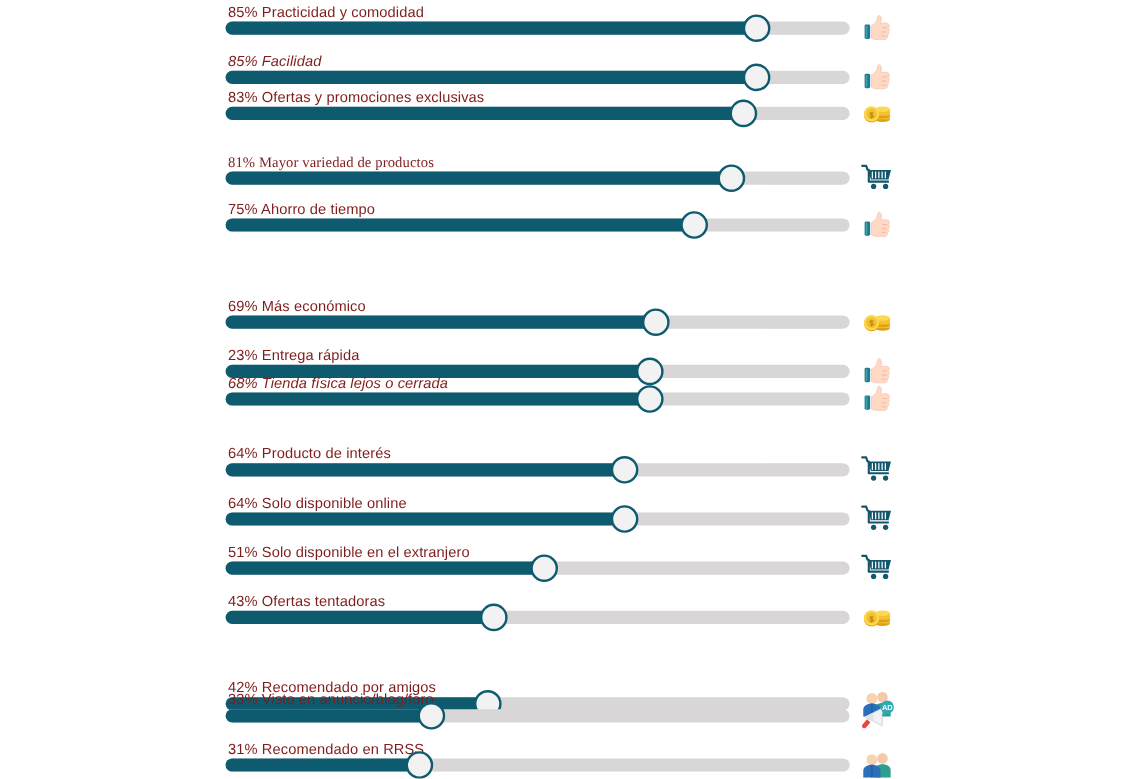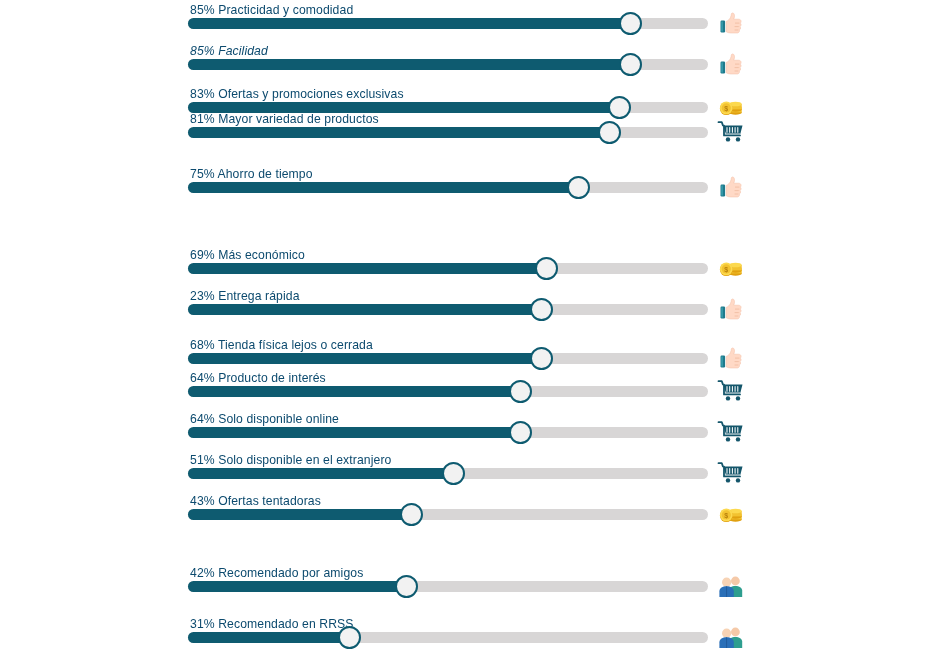--- a/index.html
+++ b/index.html
@@ -28,21 +28,21 @@
     width: 952px;
     height: 41px;
   }
 
   .bar-label {
     position: absolute;
     left: 190px;
     top: -1px;
     font-size: 12.2px;
     line-height: 14px;
-    color: #0c4a6e;
+    color: #7f1d1d;
     letter-spacing: 0.1px;
     white-space: nowrap;
   }
 
   .track {
     position: absolute;
     left: 188px;
     top: 14px;
     width: 520px;
     height: 11px;
@@ -112,41 +112,41 @@
       <div class="icon-cell">
         <svg width="30" height="30" viewBox="0 0 30 30">
           <rect x="4.5" y="12.5" width="4.6" height="12" rx="1.2" fill="#1f7a8c"></rect>
           <rect x="5.3" y="13.2" width="1.5" height="10.6" rx="0.7" fill="#3aa0b0"></rect>
           <path d="M10.2 13.4c1.9-0.6 3.3-2.1 4.2-3.9 0.6-1.2 0.8-2.4 0.9-3.4 0.1-1 1.3-1.5 2.1-0.9 0.9 0.7 1.3 1.9 1.1 3.3-0.1 1-0.4 1.9-0.8 2.7h5.1c1.3 0 2.3 1 2.3 2.2 0 0.7-0.3 1.3-0.8 1.7 0.5 0.4 0.8 1 0.8 1.7 0 0.8-0.4 1.4-1 1.8 0.3 0.4 0.5 0.9 0.5 1.4 0 0.9-0.5 1.6-1.3 1.9 0.1 0.3 0.2 0.6 0.2 0.9 0 1.2-1 2.2-2.3 2.2h-6.4c-1.6 0-3.1-0.4-4.6-1.2z" fill="#ffd9c6"></path>
           <path d="M10.2 13.4c1.9-0.6 3.3-2.1 4.2-3.9 0.6-1.2 0.8-2.4 0.9-3.4 0.1-1 1.3-1.5 2.1-0.9 0.9 0.7 1.3 1.9 1.1 3.3-0.1 1-0.4 1.9-0.8 2.7h5.1c1.3 0 2.3 1 2.3 2.2 0 0.7-0.3 1.3-0.8 1.7 0.5 0.4 0.8 1 0.8 1.7 0 0.8-0.4 1.4-1 1.8 0.3 0.4 0.5 0.9 0.5 1.4 0 0.9-0.5 1.6-1.3 1.9 0.1 0.3 0.2 0.6 0.2 0.9 0 1.2-1 2.2-2.3 2.2h-6.4c-1.6 0-3.1-0.4-4.6-1.2z" fill="none" stroke="#f0bda4" stroke-width="0.5"></path>
           <path d="M19.4 15.1h3.6M19.0 18.6h3.4M19.0 22.0h3.0" stroke="#f0bda4" stroke-width="0.9" stroke-linecap="round" fill="none"></path>
         </svg>
       </div>
     </div>
-    <div class="bar-row" style="top: 88px;">
+    <div class="bar-row" style="top: 75px;">
       <div class="bar-label">83% Ofertas y promociones exclusivas</div>
       <div class="track">
         <div class="fill" style="width: 431.6px;"></div>
         <div class="handle" style="left: 431.6px;"></div>
       </div>
       <div class="icon-cell">
         <svg width="30" height="30" viewBox="0 0 30 30">
           <ellipse cx="19.5" cy="20.4" rx="6.2" ry="2.3" fill="#e0a010"></ellipse>
           <rect x="13.3" y="14.6" width="12.4" height="5.8" fill="#f2c230"></rect>
           <ellipse cx="19.5" cy="17.4" rx="6.2" ry="2.3" fill="#e0a010"></ellipse>
           <rect x="13.3" y="12.0" width="12.4" height="5.4" fill="#f2c230"></rect>
           <ellipse cx="19.5" cy="12.0" rx="6.2" ry="2.3" fill="#fcd94f"></ellipse>
           <circle cx="10.3" cy="16.6" r="6.4" fill="#e0a010"></circle>
           <circle cx="10.3" cy="15.9" r="6.4" fill="#fcd94f"></circle>
           <circle cx="10.3" cy="15.9" r="4.6" fill="#f2c230"></circle>
           <text x="10.3" y="19.0" text-anchor="middle" font-size="7" font-weight="bold" fill="#b8820c" font-family="&quot;Liberation Sans&quot;, sans-serif">$</text>
         </svg>
       </div>
     </div>
-    <div class="bar-row" style="top: 113px;">
+    <div class="bar-row" style="top: 129px; font-family: Liberation Serif, serif;">
       <div class="bar-label">81% Mayor variedad de productos</div>
       <div class="track">
         <div class="fill" style="width: 421.2px;"></div>
         <div class="handle" style="left: 421.2px;"></div>
       </div>
       <div class="icon-cell">
         <svg width="30" height="30" viewBox="0 0 30 30">
           <path d="M2.5 5.2h3.3l1.1 3.2" stroke="#14566b" stroke-width="1.8" stroke-linecap="round" stroke-linejoin="round" fill="none"></path>
           <path d="M7.2 8.6h19.3l-2.2 8.4H9.9z" fill="#14566b"></path>
           <path d="M11.0 10.4v4.8M13.7 10.4v4.8M16.4 10.4v4.8M19.1 10.4v4.8M21.8 10.4v4.8" stroke="#ffffff" stroke-width="1.05" stroke-linecap="round"></path>
@@ -202,21 +202,21 @@
       <div class="icon-cell">
         <svg width="30" height="30" viewBox="0 0 30 30">
           <rect x="4.5" y="12.5" width="4.6" height="12" rx="1.2" fill="#1f7a8c"></rect>
           <rect x="5.3" y="13.2" width="1.5" height="10.6" rx="0.7" fill="#3aa0b0"></rect>
           <path d="M10.2 13.4c1.9-0.6 3.3-2.1 4.2-3.9 0.6-1.2 0.8-2.4 0.9-3.4 0.1-1 1.3-1.5 2.1-0.9 0.9 0.7 1.3 1.9 1.1 3.3-0.1 1-0.4 1.9-0.8 2.7h5.1c1.3 0 2.3 1 2.3 2.2 0 0.7-0.3 1.3-0.8 1.7 0.5 0.4 0.8 1 0.8 1.7 0 0.8-0.4 1.4-1 1.8 0.3 0.4 0.5 0.9 0.5 1.4 0 0.9-0.5 1.6-1.3 1.9 0.1 0.3 0.2 0.6 0.2 0.9 0 1.2-1 2.2-2.3 2.2h-6.4c-1.6 0-3.1-0.4-4.6-1.2z" fill="#ffd9c6"></path>
           <path d="M10.2 13.4c1.9-0.6 3.3-2.1 4.2-3.9 0.6-1.2 0.8-2.4 0.9-3.4 0.1-1 1.3-1.5 2.1-0.9 0.9 0.7 1.3 1.9 1.1 3.3-0.1 1-0.4 1.9-0.8 2.7h5.1c1.3 0 2.3 1 2.3 2.2 0 0.7-0.3 1.3-0.8 1.7 0.5 0.4 0.8 1 0.8 1.7 0 0.8-0.4 1.4-1 1.8 0.3 0.4 0.5 0.9 0.5 1.4 0 0.9-0.5 1.6-1.3 1.9 0.1 0.3 0.2 0.6 0.2 0.9 0 1.2-1 2.2-2.3 2.2h-6.4c-1.6 0-3.1-0.4-4.6-1.2z" fill="none" stroke="#f0bda4" stroke-width="0.5"></path>
           <path d="M19.4 15.1h3.6M19.0 18.6h3.4M19.0 22.0h3.0" stroke="#f0bda4" stroke-width="0.9" stroke-linecap="round" fill="none"></path>
         </svg>
       </div>
     </div>
-    <div class="bar-row" style="top: 339px;">
+    <div class="bar-row" style="top: 313px; font-style: italic;">
       <div class="bar-label">68% Tienda física lejos o cerrada</div>
       <div class="track">
         <div class="fill" style="width: 353.6px;"></div>
         <div class="handle" style="left: 353.6px;"></div>
       </div>
       <div class="icon-cell">
         <svg width="30" height="30" viewBox="0 0 30 30">
           <rect x="4.5" y="12.5" width="4.6" height="12" rx="1.2" fill="#1f7a8c"></rect>
           <rect x="5.3" y="13.2" width="1.5" height="10.6" rx="0.7" fill="#3aa0b0"></rect>
           <path d="M10.2 13.4c1.9-0.6 3.3-2.1 4.2-3.9 0.6-1.2 0.8-2.4 0.9-3.4 0.1-1 1.3-1.5 2.1-0.9 0.9 0.7 1.3 1.9 1.1 3.3-0.1 1-0.4 1.9-0.8 2.7h5.1c1.3 0 2.3 1 2.3 2.2 0 0.7-0.3 1.3-0.8 1.7 0.5 0.4 0.8 1 0.8 1.7 0 0.8-0.4 1.4-1 1.8 0.3 0.4 0.5 0.9 0.5 1.4 0 0.9-0.5 1.6-1.3 1.9 0.1 0.3 0.2 0.6 0.2 0.9 0 1.2-1 2.2-2.3 2.2h-6.4c-1.6 0-3.1-0.4-4.6-1.2z" fill="#ffd9c6"></path>
@@ -308,20 +308,38 @@
       <div class="icon-cell">
         <svg width="30" height="30" viewBox="0 0 30 30">
           <circle cx="19.4" cy="10.0" r="4.4" fill="#f5c9a8"></circle>
           <path d="M12.6 26.0v-6.4c0-2.8 3.0-4.7 6.8-4.7s6.8 1.9 6.8 4.7v6.4z" fill="#2e9e8f"></path>
           <circle cx="10.6" cy="11.2" r="4.6" fill="#f7d3b5"></circle>
           <path d="M3.4 26.0v-5.8c0-2.9 3.2-4.9 7.2-4.9s7.2 2.0 7.2 4.9v5.8z" fill="#2a6fb8"></path>
           <path d="M10.6 15.3v10.7" stroke="#1f5b9c" stroke-width="1.0"></path>
         </svg>
       </div>
     </div>
+    <div class="bar-row" style="top: 576.6px;">
+      <div class="bar-label">33% Visto en anuncio/blog/foro</div>
+      <div class="track">
+        <div class="fill" style="width: 171.6px;"></div>
+        <div class="handle" style="left: 171.6px;"></div>
+      </div>
+      <div class="icon-cell">
+        <svg width="30" height="30" viewBox="0 0 30 30">
+          <path d="M4.6 16.6l14.6-7.4v14.6z" fill="#f0f2f4"></path>
+          <path d="M4.6 16.6l14.6-7.4v14.6z" fill="none" stroke="#cfd6dd" stroke-width="0.8" stroke-linejoin="round"></path>
+          <path d="M4.6 16.6l7.3-3.7v7.3z" fill="#dfe4e9"></path>
+          <path d="M6.6 18.4l-3.8 4.3c-0.7 0.8-0.6 2.0 0.2 2.7 0.8 0.7 2.0 0.6 2.7-0.2l3.6-4.2z" fill="#e8453c"></path>
+          <circle cx="23.4" cy="8.2" r="5.5" fill="#2fa8b8"></circle>
+          <path d="M20.2 12.4l-1.6 3.3 4.0-1.6z" fill="#2fa8b8"></path>
+          <text x="23.4" y="10.7" text-anchor="middle" font-size="6.2" font-weight="bold" fill="#ffffff" font-family="&quot;Liberation Sans&quot;, sans-serif">AD</text>
+        </svg>
+      </div>
+    </div>
     <div class="bar-row" style="top: 617.5px;">
       <div class="bar-label">31% Recomendado en RRSS</div>
       <div class="track">
         <div class="fill" style="width: 161.2px;"></div>
         <div class="handle" style="left: 161.2px;"></div>
       </div>
       <div class="icon-cell">
         <svg width="30" height="30" viewBox="0 0 30 30">
           <circle cx="19.4" cy="10.0" r="4.4" fill="#f5c9a8"></circle>
           <path d="M12.6 26.0v-6.4c0-2.8 3.0-4.7 6.8-4.7s6.8 1.9 6.8 4.7v6.4z" fill="#2e9e8f"></path>

